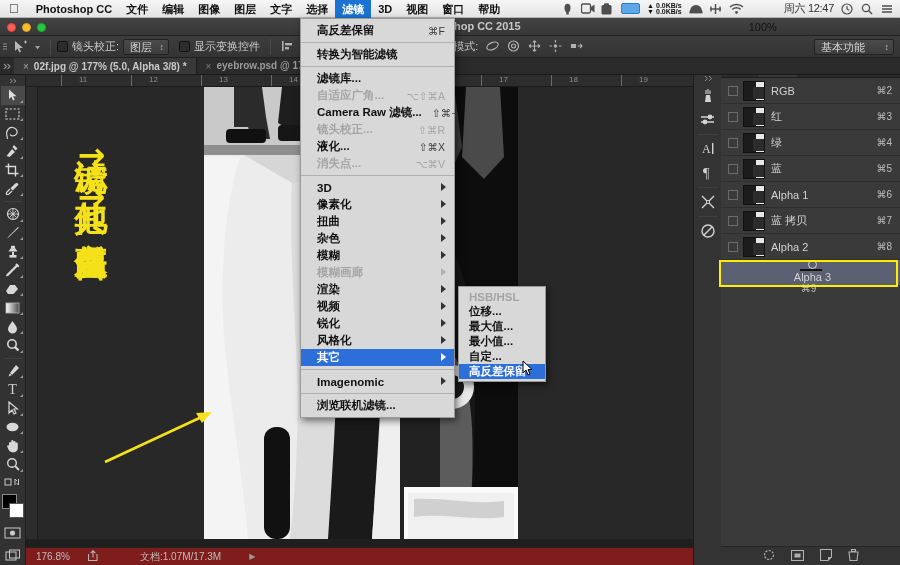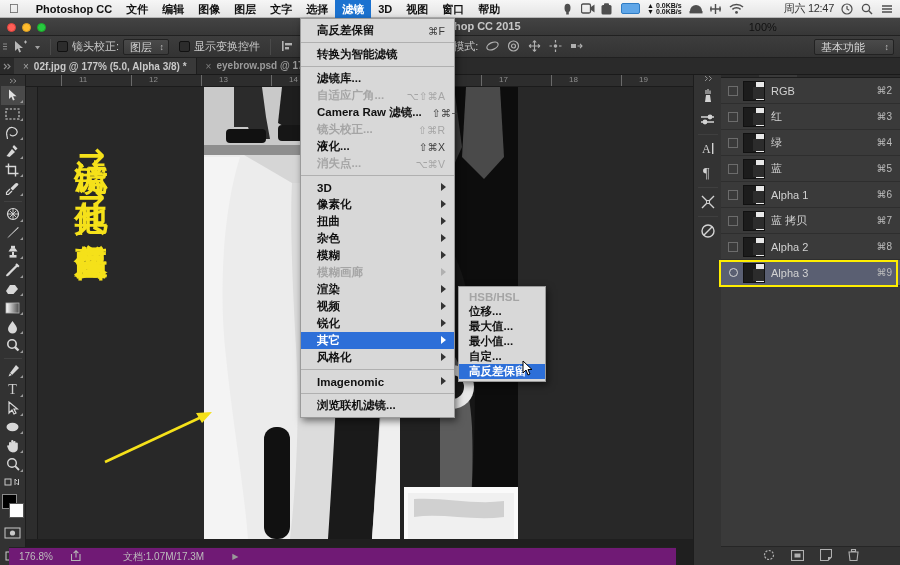--- a/index.html
+++ b/index.html
@@ -137,36 +137,36 @@
   #panel {
     position:absolute; left:721px; top:58px; width:179px; height:507px;
     background:#333; z-index:40; display:flex; flex-direction:column;
   }
   #panel .ptabs{height:20px;background:#2b2b2b;display:flex;align-items:flex-end;border-bottom:1px solid #1c1c1c;position:relative;}
   .ptab{padding:0 9px;height:18px;line-height:18px;font-size:10px;color:#9b9b9b;background:#2b2b2b;}
   .ptab.active{background:#3a3a3a;color:#dcdcdc;}
   .pmenu{position:absolute;right:5px;top:4px;color:#aaa;font-size:9px;}
   .chan-list{flex:1 1 auto;background:#3a3a3a;overflow:hidden;}
   .chan{height:26px;display:flex;align-items:center;border-bottom:1px solid #2e2e2e;padding-left:4px;position:relative;}
-  .chan.sel{background:#5a5f72;}
+  .chan.sel{background:#5a5f72;flex-direction:column;}
   .eye{width:16px;height:16px;display:flex;align-items:center;justify-content:center;}
   .eyebox{width:10px;height:10px;border:1px solid #6c6c6c;}
   .eyeon{width:9px;height:9px;border:1px solid #d6d6d6;border-radius:50%;}
   .thumb{width:22px;height:20px;margin:0 6px 0 2px;border:1px solid #111;background:#e8e8e8;position:relative;overflow:hidden;}
   .thumb .tdark{position:absolute;left:0;top:0;width:58%;height:100%;background:#1c1c1c;}
   .thumb .tdark2{position:absolute;left:45%;top:30%;width:55%;height:70%;background:#2c2c2c;}
   .chan-name{color:#d2d2d2;font-size:11px;flex:1 1 auto;}
   .chan-key{color:#bdbdbd;font-size:10px;padding-right:8px;}
   .hlbox{position:absolute;left:719px;top:260px;width:179px;height:27px;border:2px solid #ffee00;z-index:45;pointer-events:none;}
   .panel-foot{height:19px;background:#333;border-top:1px solid #262626;display:flex;align-items:center;justify-content:center;gap:16px;color:#aaa;font-size:10px;}
 
   
   #statusbar{
-    position:absolute;left:9px;bottom:0;width:667px;height:18px;
-    background:#701a75;border-top:1px solid #222;display:flex;align-items:center;
+    position:absolute;left:26px;bottom:0;width:667px;height:18px;
+    background:#7f1d1d;border-top:1px solid #222;display:flex;align-items:center;
     color:#bdbdbd;font-size:10px;gap:10px;padding-left:10px;z-index:42;
   }
   .sb-zoom{min-width:42px;}
   .sb-arrow{font-size:8px;color:#9a9a9a;}
 
   
   #filtermenu{
     position:absolute;left:300px;top:18px;width:155px;
     background:#d8d8d8;border:1px solid #9a9a9a;
     box-shadow:2px 3px 7px rgba(0,0,0,.5);
@@ -838,26 +838,26 @@
     <span class="arr"></span>
   </div>
   <div class="mi">
     <span class="lbl">视频</span>
     <span class="arr"></span>
   </div>
   <div class="mi">
     <span class="lbl">锐化</span>
     <span class="arr"></span>
   </div>
+  <div class="mi">
+    <span class="lbl">风格化</span>
+    <span class="arr"></span>
+  </div>
   <div class="mi hl">
     <span class="lbl">其它</span>
-    <span class="arr"></span>
-  </div>
-  <div class="mi">
-    <span class="lbl">风格化</span>
     <span class="arr"></span>
   </div>
   <div class="sep"></div>
   <div class="mi">
     <span class="lbl">Imagenomic</span>
     <span class="arr"></span>
   </div>
   <div class="sep"></div>
   <div class="mi">
     <span class="lbl">浏览联机滤镜...</span>

